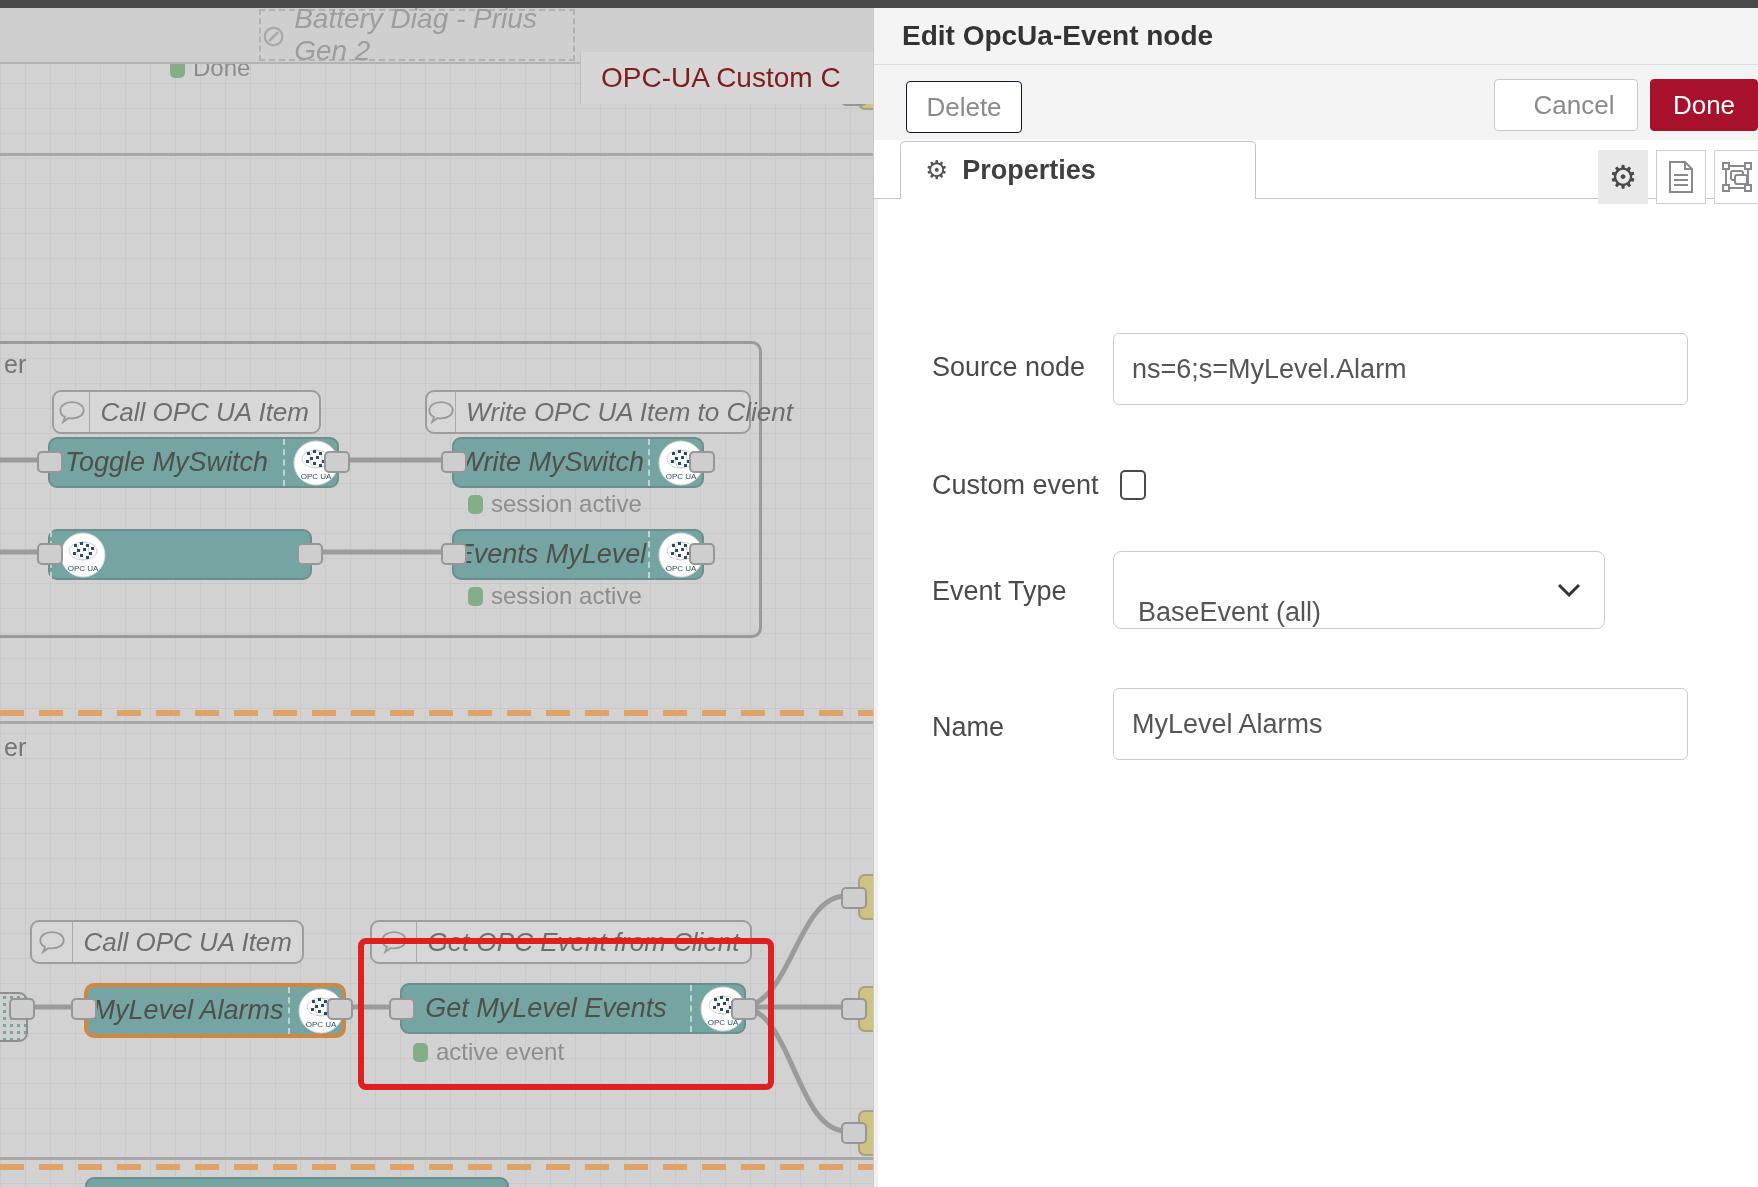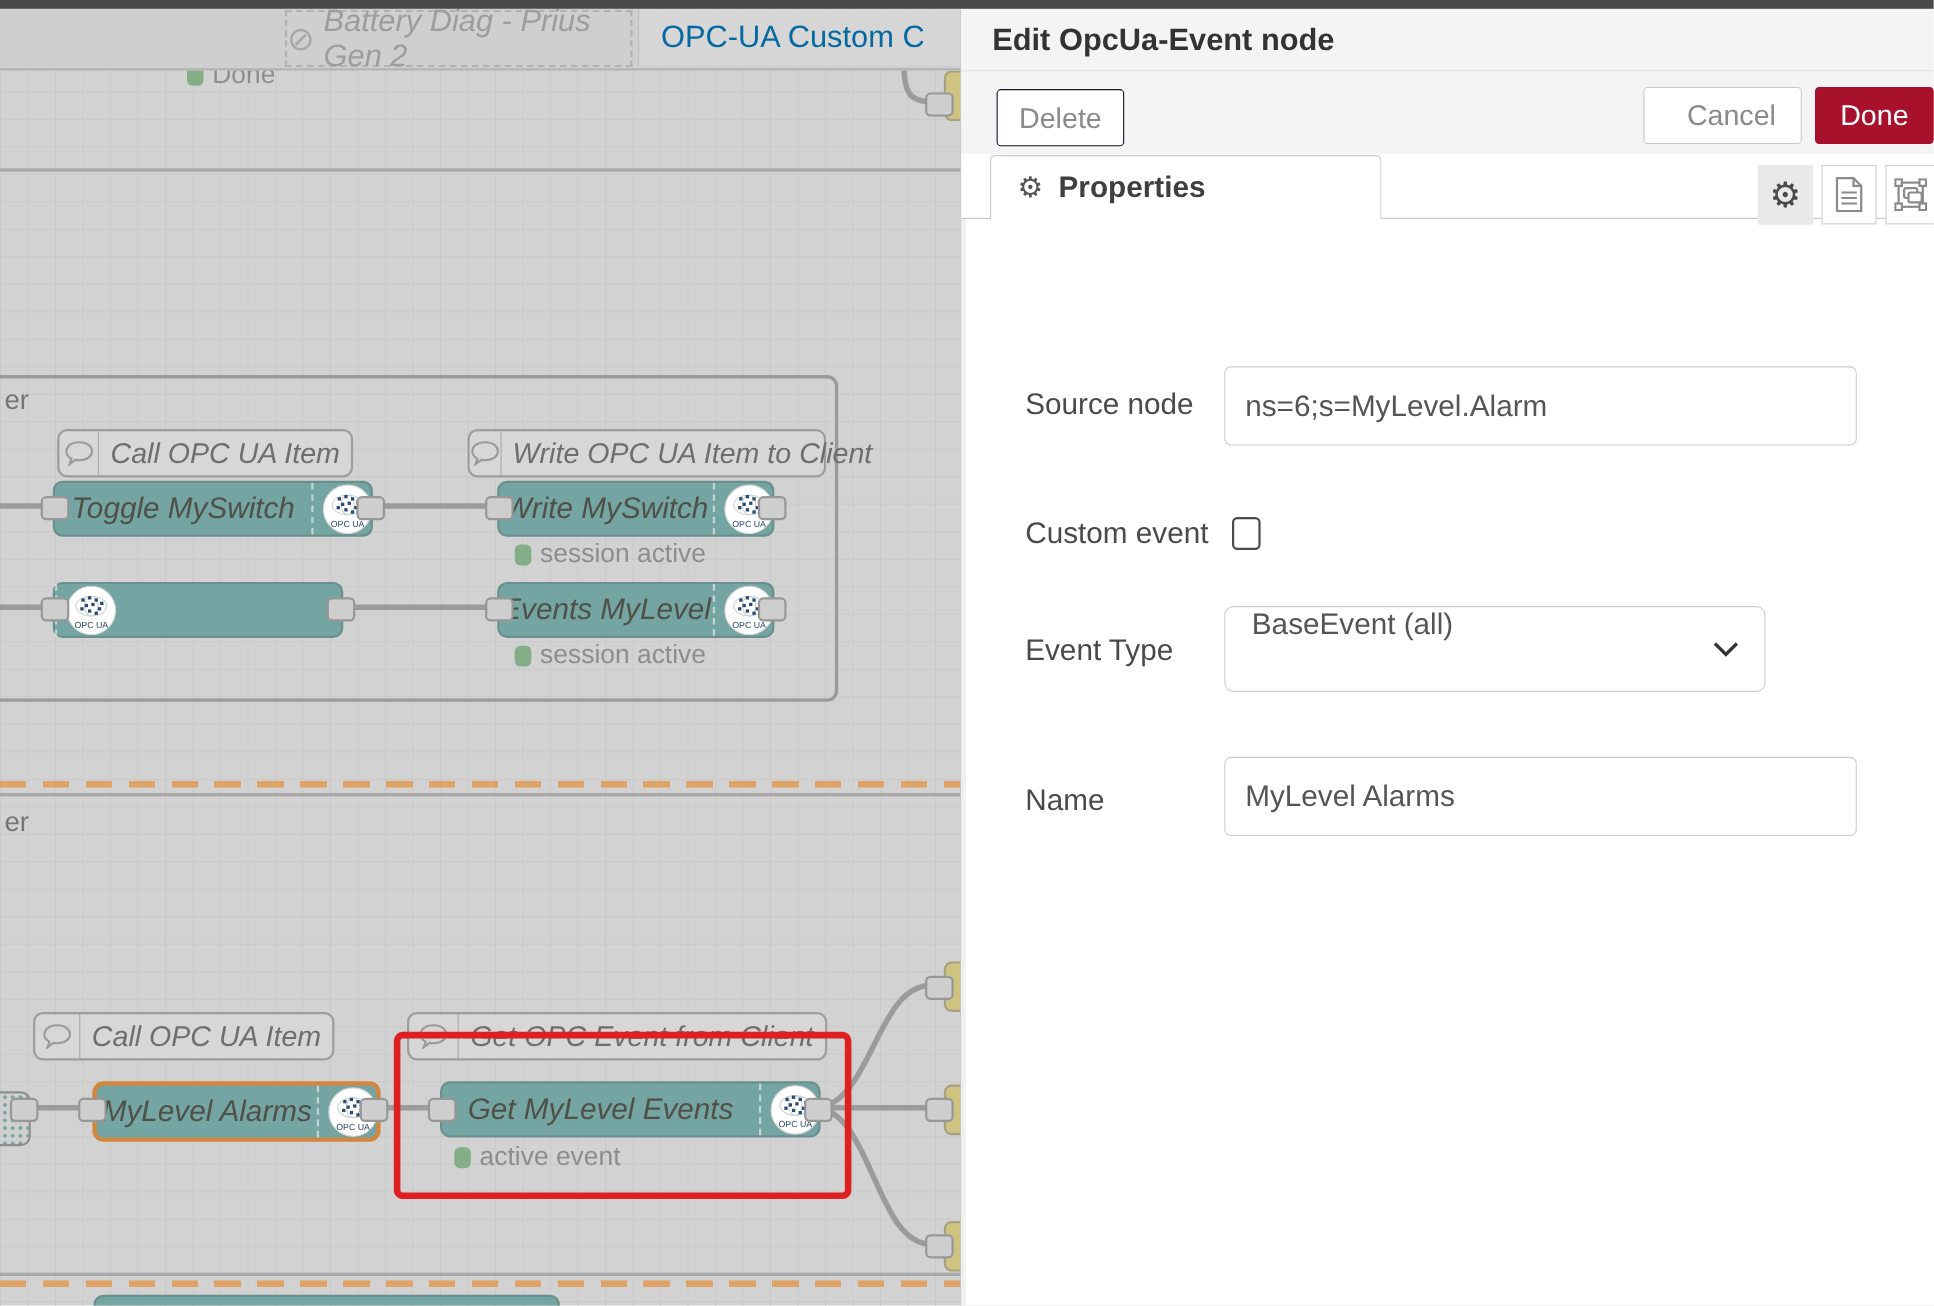--- a/index.html
+++ b/index.html
@@ -15,21 +15,21 @@
 
   
   #tabbar{left:0;top:8px;width:874px;height:54px;background:#cfcfcf;
           border-bottom:2px solid #b3b3b3;z-index:10;}
   .wstab{position:absolute;top:0;height:52px;display:flex;align-items:center;
          font-size:28px;color:#666;}
   #tab-sim{left:0;width:248px;background:#d6d6d6;border-right:1px solid #bdbdbd;padding-left:8px;}
   #tab-battery{left:259px;width:312px;border:2px dashed #b2b2b2;height:48px;top:1px;
                color:#9d9d9d;font-style:italic;justify-content:center;gap:8px;}
   #tab-opcua{left:580px;width:294px;background:#d6d6d6;border-left:1px solid #bdbdbd;
-             padding-left:20px;color:#0369a1;overflow:hidden;white-space:nowrap;}
+             padding-left:20px;color:#7f1d1d;overflow:hidden;white-space:nowrap;margin-top:44px;}
   .noicon{font-style:normal;font-size:30px;color:#a8a8a8;}
 
   
   #canvas{left:0;top:8px;width:874px;height:1179px;overflow:hidden;z-index:1;
     background-color:#d2d2d2;
     background-image:linear-gradient(#c9c9c9 1px,transparent 1px),
                      linear-gradient(90deg,#c9c9c9 1px,transparent 1px);
     background-size:25px 25px;}
   .hline{position:absolute;left:0;width:874px;height:3px;background:#a8a8a8;z-index:1;}
   .dashline{position:absolute;left:0;width:874px;height:6px;z-index:1;
@@ -104,21 +104,21 @@
 
   .fieldlabel{position:absolute;font-size:27px;color:#4a4a4a;z-index:16;white-space:nowrap;}
   .textinput{position:absolute;height:72px;border:1px solid #ccc;border-radius:6px;background:#fff;
              font-size:27px;color:#555;padding:0 0 0 18px;box-sizing:border-box;z-index:16;
              font-family:"Liberation Sans","DejaVu Sans",sans-serif;}
   #input-source{left:1113px;top:333px;width:575px;}
   #input-name{left:1113px;top:688px;width:575px;}
   #checkbox-custom{position:absolute;left:1120px;top:470px;width:26px;height:30px;z-index:16;
     -webkit-appearance:none;appearance:none;border:2px solid #4a4a4a;border-radius:5px;background:#fff;margin:0;}
   #select-eventtype{position:absolute;left:1113px;top:551px;width:492px;height:78px;z-index:16;
-    border:1px solid #ccc;border-radius:8px;background:#fff;display:flex;align-items:flex-start;
+    border:1px solid #ccc;border-radius:8px;background:#fff;display:flex;align-items:flex-end;
     font-size:27px;color:#555;padding-left:24px;box-sizing:border-box;}
   #select-chevron{position:absolute;right:22px;top:30px;}
 </style>
 </head>
 <body>
 
 <div id="canvas" class="abs">
 
   <div class="hline" style="top:145px;"></div>
   <div class="grouprect" style="left:-40px;top:333px;width:796px;height:291px;"></div>

